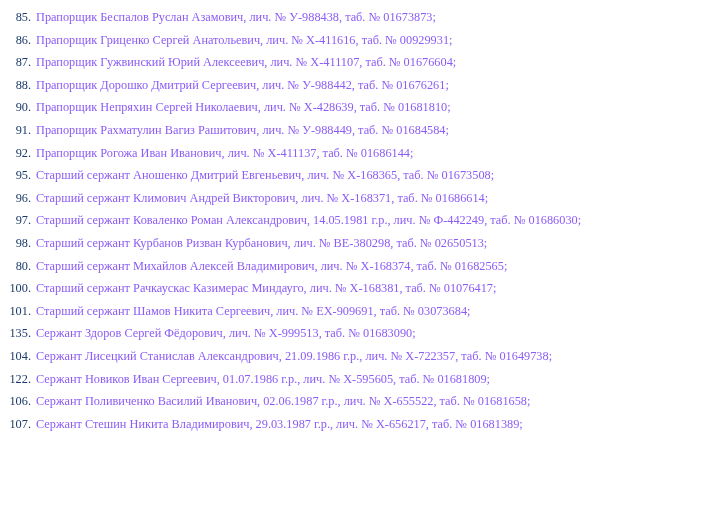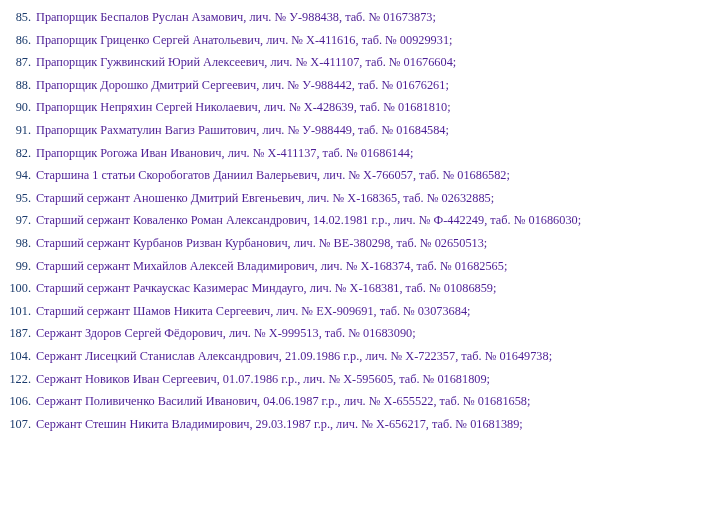--- a/index.html
+++ b/index.html
@@ -39,21 +39,21 @@
     min-width: 36px;
     text-align: right;
     padding-right: 5px;
     box-sizing: border-box;
     font-size: 12.3px;
     color: #1a3a6b;
   }
   .entry .txt {
     flex: 1 1 auto;
     font-size: 12.3px;
-    color: #4c1d95;
+    color: #8b5cf6;
   }
 </style>
 </head>
 <body>
 
 <div class="page">
   <ul class="list" id="entry-list">
       <li class="entry">
         <span class="num">85.</span>
         <span class="txt">Прапорщик Беспалов Руслан Азамович, лич. № У-988438, таб. № 01673873;</span>
@@ -72,65 +72,65 @@
       </li>
       <li class="entry">
         <span class="num">90.</span>
         <span class="txt">Прапорщик Непряхин Сергей Николаевич, лич. № Х-428639, таб. № 01681810;</span>
       </li>
       <li class="entry">
         <span class="num">91.</span>
         <span class="txt">Прапорщик Рахматулин Вагиз Рашитович, лич. № У-988449, таб. № 01684584;</span>
       </li>
       <li class="entry">
-        <span class="num">82.</span>
+        <span class="num">92.</span>
         <span class="txt">Прапорщик Рогожа Иван Иванович, лич. № Х-411137, таб. № 01686144;</span>
       </li>
       <li class="entry">
-        <span class="num">94.</span>
-        <span class="txt">Старшина 1 статьи Скоробогатов Даниил Валерьевич, лич. № Х-766057, таб. № 01686582;</span>
+        <span class="num">95.</span>
+        <span class="txt">Старший сержант Аношенко Дмитрий Евгеньевич, лич. № Х-168365, таб. № 01673508;</span>
       </li>
       <li class="entry">
-        <span class="num">95.</span>
-        <span class="txt">Старший сержант Аношенко Дмитрий Евгеньевич, лич. № Х-168365, таб. № 02632885;</span>
+        <span class="num">96.</span>
+        <span class="txt">Старший сержант Климович Андрей Викторович, лич. № Х-168371, таб. № 01686614;</span>
       </li>
       <li class="entry">
         <span class="num">97.</span>
-        <span class="txt">Старший сержант Коваленко Роман Александрович, 14.02.1981 г.р., лич. № Ф-442249, таб. № 01686030;</span>
+        <span class="txt">Старший сержант Коваленко Роман Александрович, 14.05.1981 г.р., лич. № Ф-442249, таб. № 01686030;</span>
       </li>
       <li class="entry">
         <span class="num">98.</span>
         <span class="txt">Старший сержант Курбанов Ризван Курбанович, лич. № ВЕ-380298, таб. № 02650513;</span>
       </li>
       <li class="entry">
-        <span class="num">99.</span>
+        <span class="num">80.</span>
         <span class="txt">Старший сержант Михайлов Алексей Владимирович, лич. № Х-168374, таб. № 01682565;</span>
       </li>
       <li class="entry">
         <span class="num">100.</span>
-        <span class="txt">Старший сержант Рачкаускас Казимерас Миндауго, лич. № Х-168381, таб. № 01086859;</span>
+        <span class="txt">Старший сержант Рачкаускас Казимерас Миндауго, лич. № Х-168381, таб. № 01076417;</span>
       </li>
       <li class="entry">
         <span class="num">101.</span>
         <span class="txt">Старший сержант Шамов Никита Сергеевич, лич. № ЕХ-909691, таб. № 03073684;</span>
       </li>
       <li class="entry">
-        <span class="num">187.</span>
+        <span class="num">135.</span>
         <span class="txt">Сержант Здоров Сергей Фёдорович, лич. № Х-999513, таб. № 01683090;</span>
       </li>
       <li class="entry">
         <span class="num">104.</span>
         <span class="txt">Сержант Лисецкий Станислав Александрович, 21.09.1986 г.р., лич. № Х-722357, таб. № 01649738;</span>
       </li>
       <li class="entry">
         <span class="num">122.</span>
         <span class="txt">Сержант Новиков Иван Сергеевич, 01.07.1986 г.р., лич. № Х-595605, таб. № 01681809;</span>
       </li>
       <li class="entry">
         <span class="num">106.</span>
-        <span class="txt">Сержант Поливиченко Василий Иванович, 04.06.1987 г.р., лич. № Х-655522, таб. № 01681658;</span>
+        <span class="txt">Сержант Поливиченко Василий Иванович, 02.06.1987 г.р., лич. № Х-655522, таб. № 01681658;</span>
       </li>
       <li class="entry">
         <span class="num">107.</span>
         <span class="txt">Сержант Стешин Никита Владимирович, 29.03.1987 г.р., лич. № Х-656217, таб. № 01681389;</span>
       </li>
     </ul>
 </div>
 
 </body></html>

